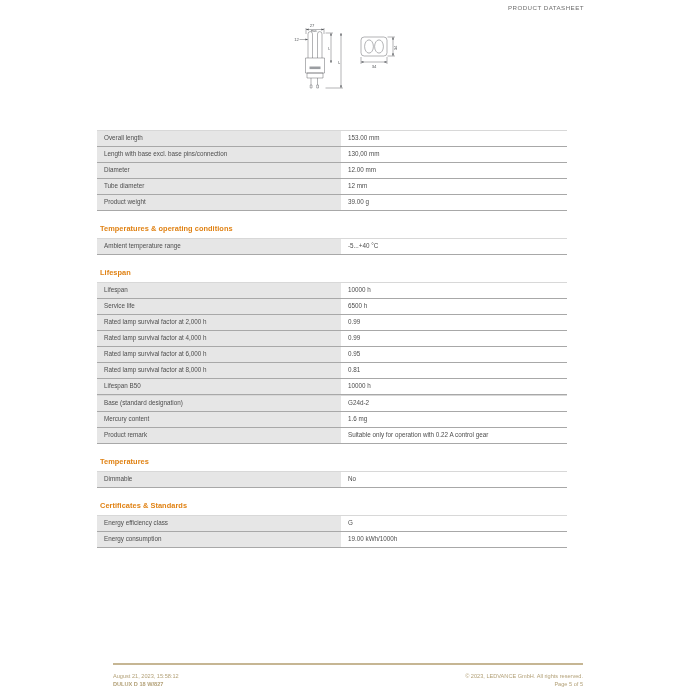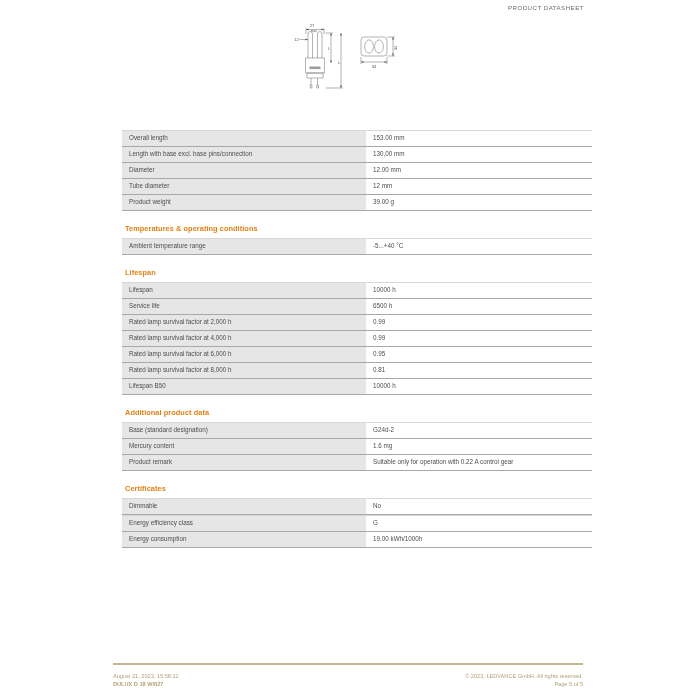--- a/index.html
+++ b/index.html
@@ -43,21 +43,21 @@
     left: 284px;
     width: 132px;
     height: 84px;
   }
   .drawing-wrap svg { display: block; }
 
   
   .content {
     position: absolute;
     top: 130px;
-    left: 122px;
+    left: 97px;
     width: 470px;
   }
 
   .section-title {
     color: #e08214;
     font-size: 7.4px;
     font-weight: bold;
     margin: 13px 0 5px 3px;
     letter-spacing: 0.05px;
   }
@@ -249,46 +249,46 @@
         <tr>
           <td class="label-cell">Rated lamp survival factor at 8,000 h</td>
           <td class="value-cell">0.81</td>
         </tr>
         <tr>
           <td class="label-cell">Lifespan B50</td>
           <td class="value-cell">10000 h</td>
         </tr>
       </tbody>
     </table>
-    <div class="section-title">Additional product data</div>
     <table class="spec-table">
       <tbody>
         <tr>
           <td class="label-cell">Base (standard designation)</td>
           <td class="value-cell">G24d-2</td>
         </tr>
         <tr>
           <td class="label-cell">Mercury content</td>
           <td class="value-cell">1.6 mg</td>
         </tr>
         <tr>
           <td class="label-cell">Product remark</td>
           <td class="value-cell">Suitable only for operation with 0.22 A control gear</td>
         </tr>
       </tbody>
     </table>
-    <div class="section-title">Certificates</div>
+    <div class="section-title">Temperatures</div>
     <table class="spec-table">
       <tbody>
         <tr>
           <td class="label-cell">Dimmable</td>
           <td class="value-cell">No</td>
         </tr>
       </tbody>
     </table>
+    <div class="section-title">Certificates &amp; Standards</div>
     <table class="spec-table">
       <tbody>
         <tr>
           <td class="label-cell">Energy efficiency class</td>
           <td class="value-cell">G</td>
         </tr>
         <tr>
           <td class="label-cell">Energy consumption</td>
           <td class="value-cell">19.00 kWh/1000h</td>
         </tr>

